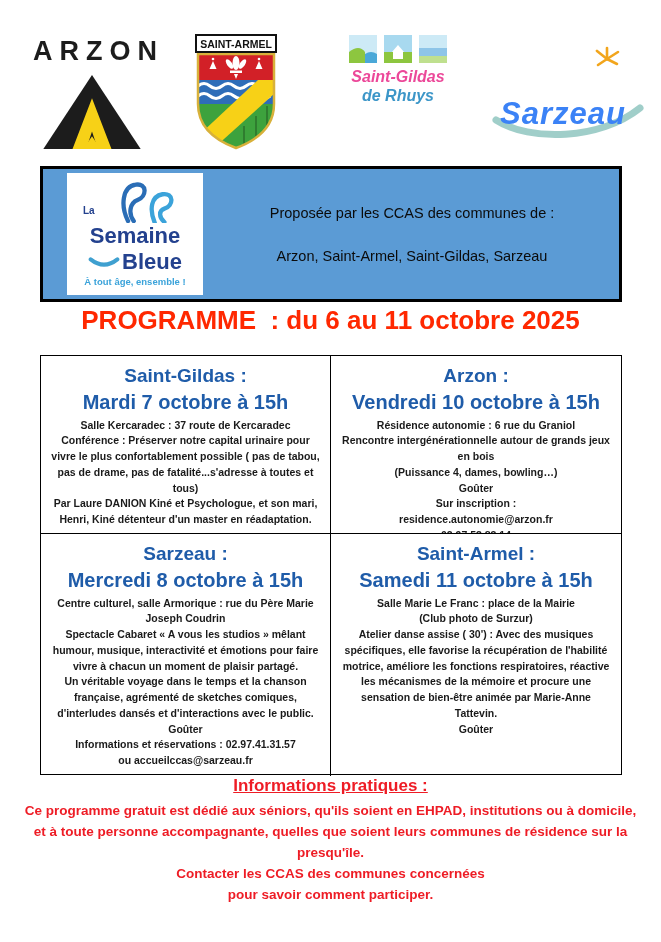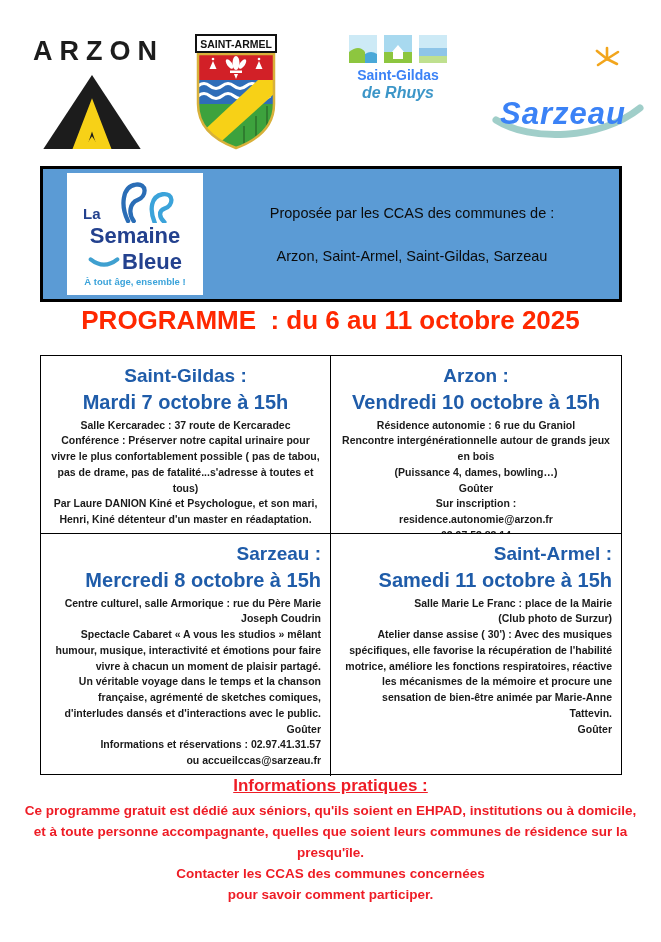--- a/index.html
+++ b/index.html
@@ -8,34 +8,34 @@
     font-family:"Liberation Sans",sans-serif;overflow:hidden;margin:0 auto;
   }
   
   .logo{position:absolute;}
   .arzon{left:26px;top:36px;width:132px;text-align:center;}
   .arzon-word{font-size:27px;font-weight:600;letter-spacing:7px;color:#1c1c1c;padding-left:7px;}
   .arzon-tri{display:block;width:98px;height:74px;margin:8px auto 0;}
   .crest{left:186px;top:30px;width:100px;height:124px;}
   .gildas{left:336px;top:34px;width:124px;text-align:center;}
   .gildas-sq{display:block;width:98px;height:30px;margin:0 auto 4px;}
-  .gildas-t1{font-size:14px;font-weight:700;color:#3b82f6;line-height:1.1;}
+  .gildas-t1{font-size:16px;font-weight:700;font-style:italic;color:#ec4899;line-height:1.1;}
   .gildas-t2{font-size:16px;font-weight:700;font-style:italic;color:#3c96c8;line-height:1.2;}
   .sarzeau{left:490px;top:46px;width:158px;height:100px;}
   .sz-word{position:absolute;left:10px;top:22px;font-size:31px;font-weight:700;font-style:italic;color:#3b82f6;letter-spacing:1px;margin-top:28px;}
   .sz-star{position:absolute;right:26px;top:0;width:30px;height:26px;}
   .sz-swoosh{position:absolute;left:0;bottom:4px;width:156px;height:40px;}
   
   .banner{
     position:absolute;left:40px;top:166px;width:582px;height:136px;
     background:var(--banner-bg,#5b9bd5);border:3px solid #000;box-sizing:border-box;
   }
   .sb-box{position:absolute;left:24px;top:4px;width:136px;height:122px;background:#fff;}
   .sb-fig{position:absolute;right:16px;top:4px;width:72px;height:46px;}
-  .sb-la{position:absolute;left:16px;top:32px;font-size:15px;font-weight:700;color:var(--navy,#23418e);}
+  .sb-la{position:absolute;left:16px;top:32px;font-size:10px;font-weight:700;color:var(--navy,#23418e);}
   .sb-semaine{position:absolute;left:0;top:50px;width:100%;text-align:center;font-size:22px;font-weight:700;color:var(--navy,#23418e);}
   .sb-bleue-row{position:absolute;left:0;top:76px;width:100%;display:flex;align-items:center;justify-content:center;gap:2px;}
   .sb-smile{width:32px;height:14px;}
   .sb-bleue{font-size:22px;font-weight:700;color:var(--navy,#23418e);}
   .sb-tag{position:absolute;left:0;bottom:8px;width:100%;text-align:center;font-size:9.5px;font-weight:700;color:var(--lightblue,#3ba3da);}
   .banner-lines{
     position:absolute;left:172px;right:10px;top:0;height:100%;
     display:flex;flex-direction:column;justify-content:center;gap:27px;
     text-align:center;font-weight:400;font-size:14.5px;color:#0b0b0b;
   }
@@ -45,21 +45,21 @@
     font-size:26px;font-weight:800;color:var(--heading-red,#ff2800);white-space:pre-wrap;
   }
   
   .table{
     position:absolute;left:40px;top:355px;width:582px;height:420px;
     display:grid;grid-template-columns:1fr 1fr;grid-template-rows:178px 242px;
     border:1px solid #000;box-sizing:border-box;background:#fff;
   }
   .cell{border-right:1px solid #000000;border-bottom:1px solid #000;padding:8px 9px 4px;text-align:center;box-sizing:border-box;overflow:hidden;}
   .cell:nth-child(2n){border-right:none;}
-  .cell:nth-child(n+3){border-bottom:none;text-align:right;}
+  .cell:nth-child(n+3){border-bottom:none;}
   .cell-title{font-size:19px;font-weight:800;color:var(--title-blue,#1f5ca9);line-height:1.3;}
   .cell-date{font-size:20px;font-weight:800;color:var(--title-blue,#1f5ca9);line-height:1.3;margin-bottom:3px;}
   .cell-body .line{font-size:10.5px;font-weight:700;color:#1a1a1a;line-height:1.5;}
   
   .footer{position:absolute;top:776px;left:20px;width:621px;text-align:center;color:var(--footer-red,#ee1c25);}
   .footer-title{font-size:17px;font-weight:800;text-decoration:underline;margin-bottom:5px;}
   .footer .line{font-size:13.5px;font-weight:700;line-height:1.55;}
 </style>
 </head>
 <body>

